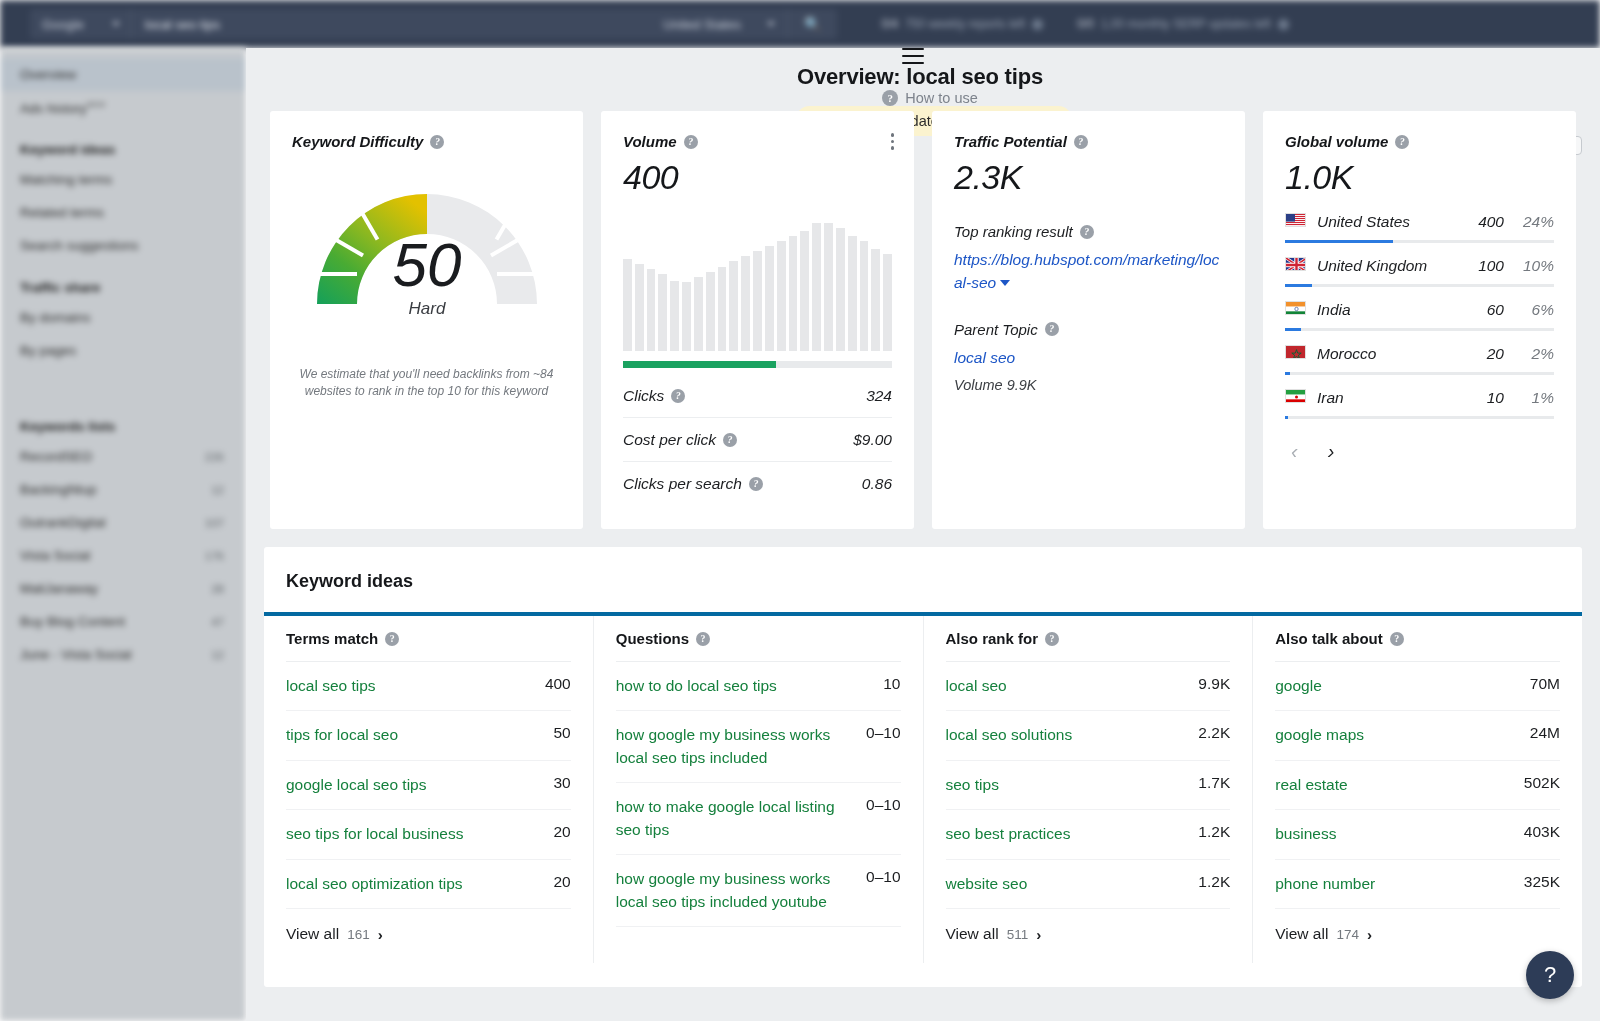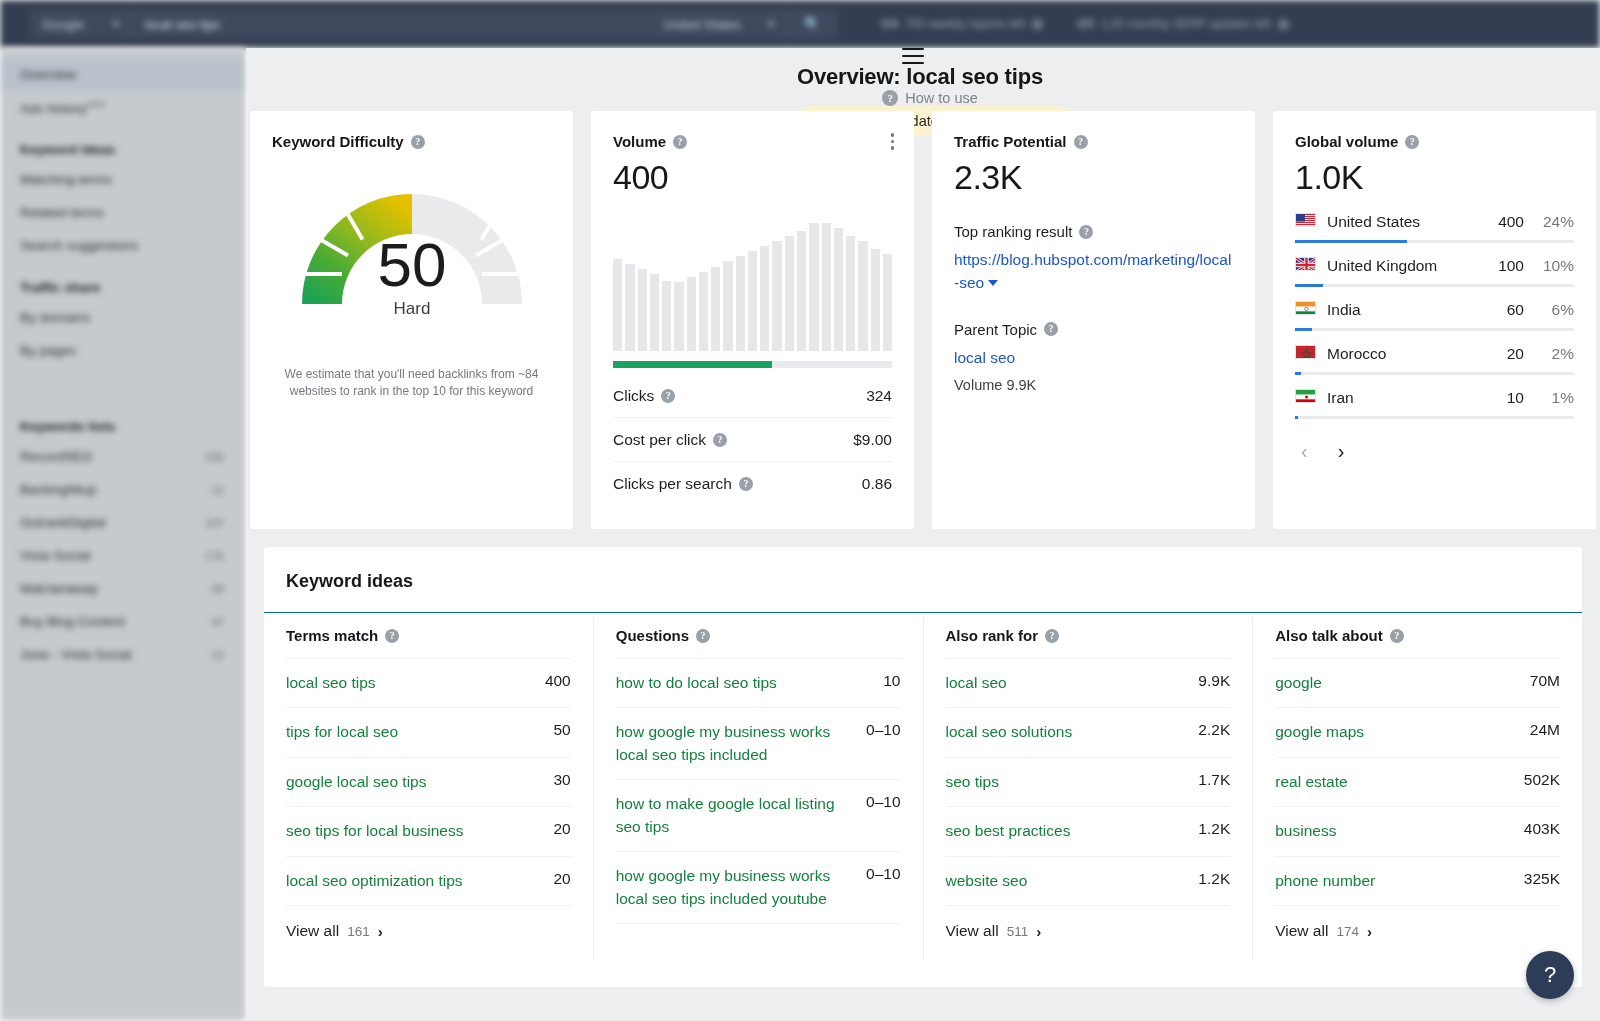--- a/index.html
+++ b/index.html
@@ -93,21 +93,21 @@
   .serp-pill a { color:#0b5ed7; font-weight:bold; text-decoration:none; }
   .addto {
     margin-left:auto; display:flex; align-items:center; gap:8px;
     border:1px solid #c6cacf; background:#f6f7f8; border-radius:4px;
     height:32px; padding: 0 16px; font-size:14.5px; color:#1c1e21; cursor:pointer;
   }
   .plus { font-size:17px; line-height:1; font-weight: 500;}
 
   
   .cards {
-    display: flex; gap: 18px; padding: 0 4px;
+    display: flex; gap: 18px; padding: 0 24px; font-style: italic;
   }
   .card {
     background:#fff; border-radius:3px; flex:1; padding: 22px 22px 18px 22px;
     min-height: 418px; position: relative;
   }
   .card-title {
     font-size: 15px; font-weight: bold; color:#15171a;
     display:flex; align-items:center; gap:7px;
   }
   .big-num { font-size: 34px; color:#15171a; margin-top: 8px; letter-spacing:-0.5px; font-weight: 400;}
@@ -153,21 +153,21 @@
   .gv-nav { display:flex; gap:30px; margin-top:22px; padding-left:6px;}
   .gv-nav span { font-size:20px; color:#1c1e21; cursor:pointer; line-height:1;}
   .gv-nav span.dis { color:#a8adb3; }
 
   
   .ki {
     background:#fff; margin: 18px 18px 0 18px; border-radius:3px;
     min-height: 440px;
   }
   .ki-title { font-size: 18px; font-weight:bold; color:#15171a; padding: 24px 22px 20px 22px;}
-  .ki-cols { display:flex; border-top:1px solid #0369a1; }
+  .ki-cols { display:flex; border-top:4px solid #0369a1; }
   .ki-col { flex:1; padding: 0 22px; border-right: 1px solid #eceef0; }
   .ki-col:last-child { border-right: none; }
   .ki-head {
     display:flex; align-items:center; gap:7px;
     font-size:15px; font-weight:bold; color:#15171a;
     height:46px; border-bottom:1px solid #eceef0;
   }
   .ki-row {
     display:flex; align-items:flex-start; justify-content:space-between;
     padding: 13px 0 13px 0; border-bottom:1px solid #f0f1f3; gap: 12px;

